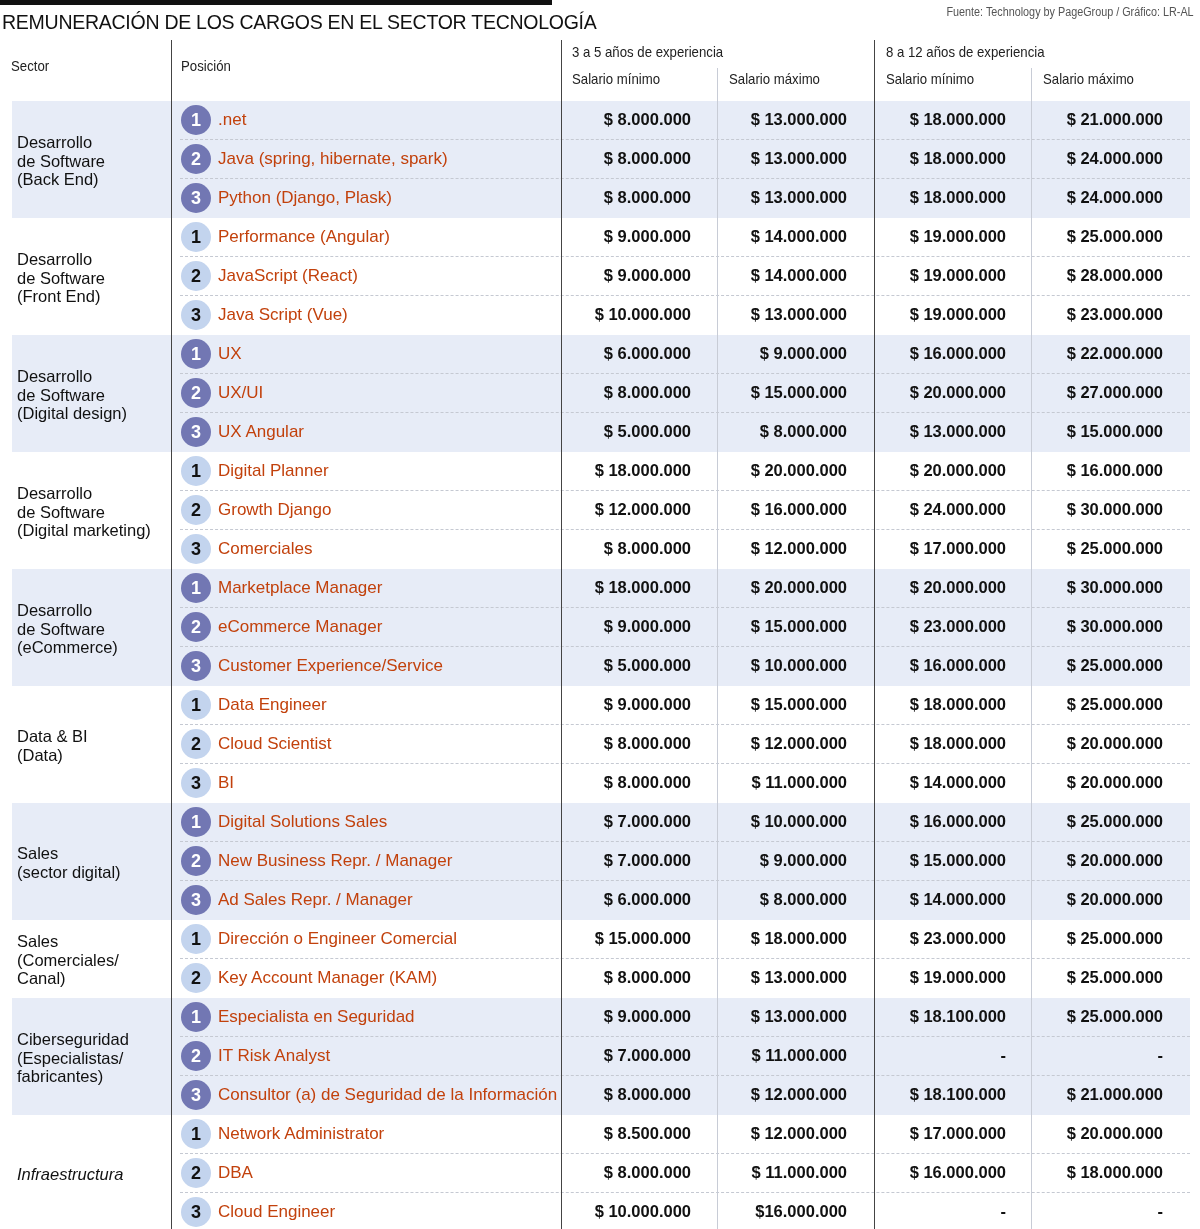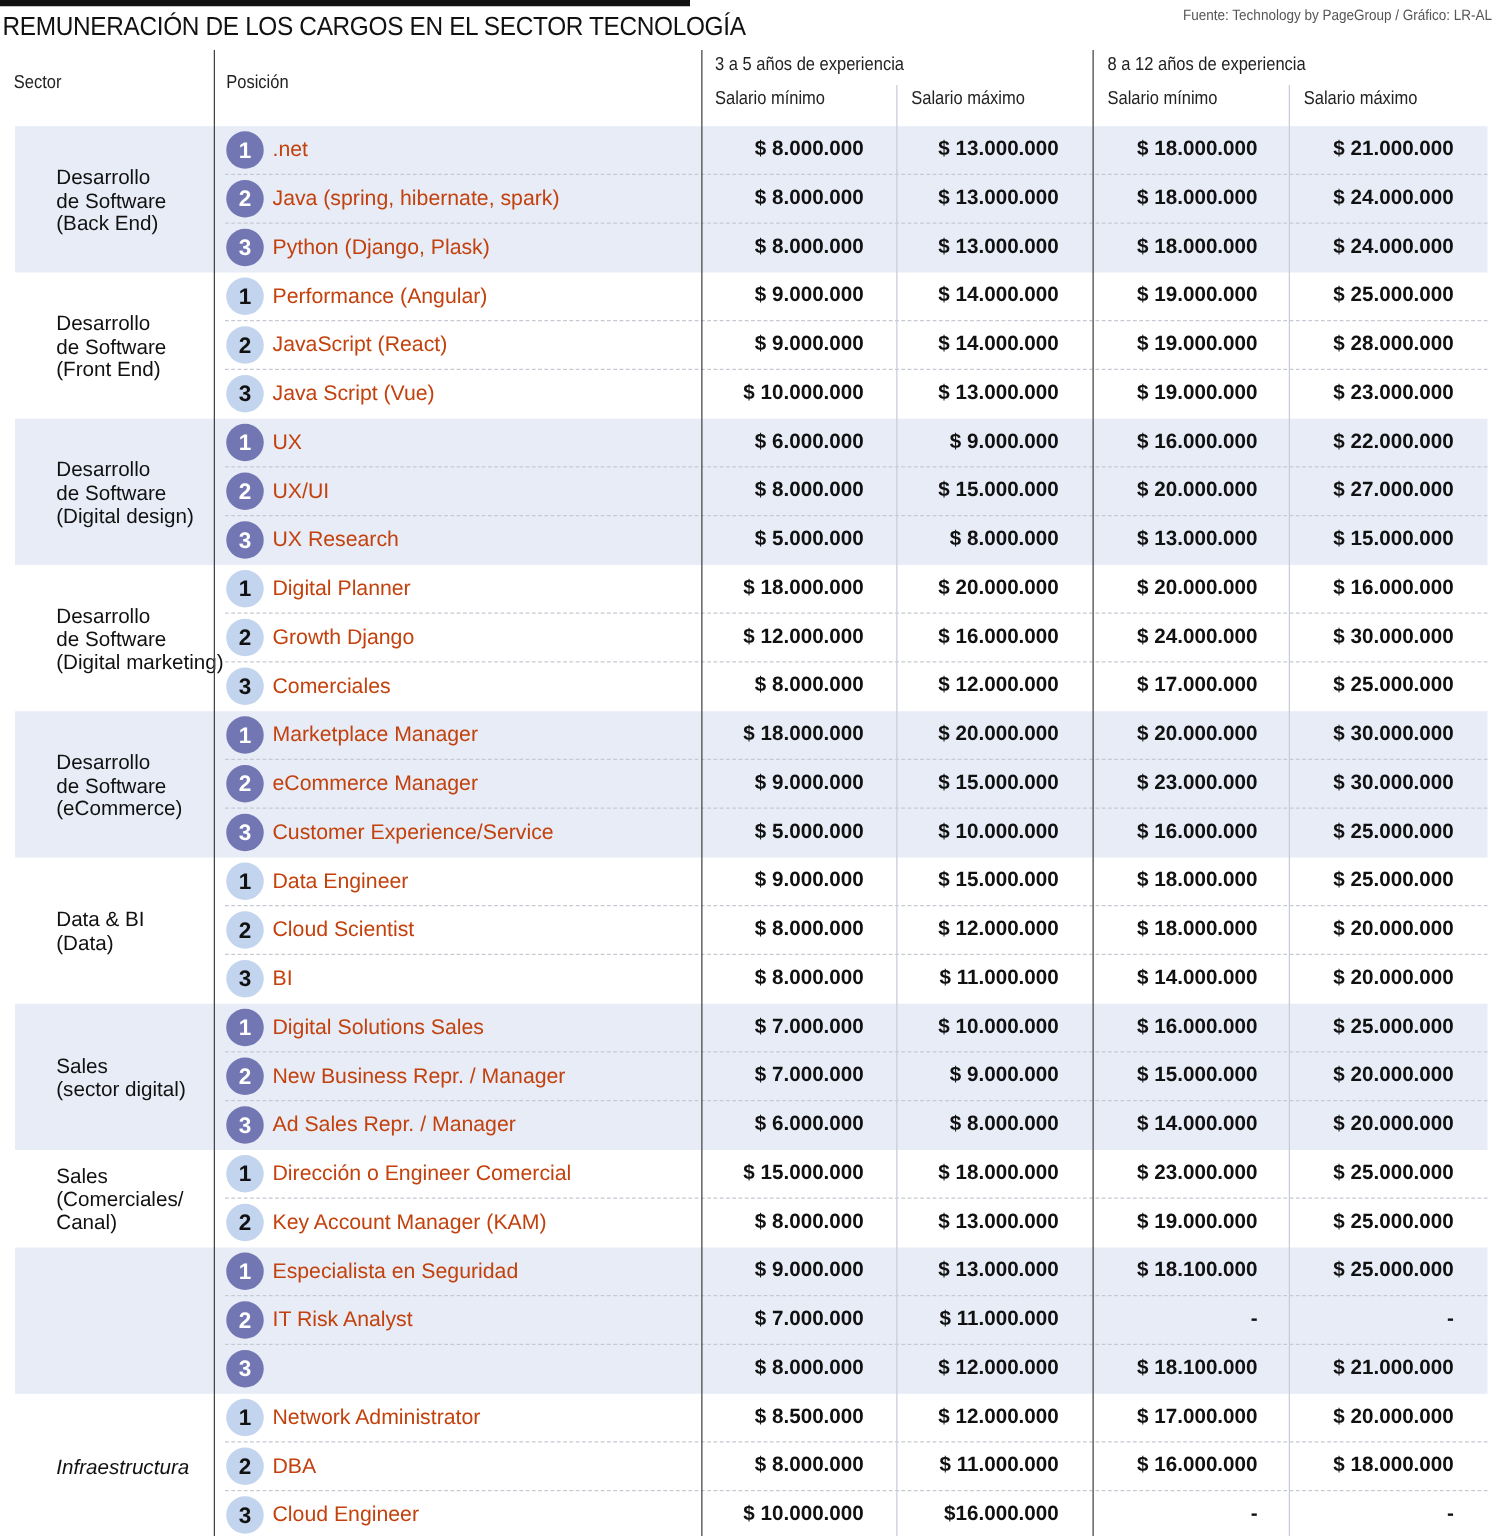--- a/index.html
+++ b/index.html
@@ -10,21 +10,21 @@
   .title { position: absolute; left: 2px; top: 10px; font-size: 21px; font-weight: 400; letter-spacing: -0.3px; color: #111;
     font-family: "Liberation Sans Narrow", "Liberation Sans", sans-serif; transform: scaleX(0.93); transform-origin: left; white-space: nowrap; }
   .source { position: absolute; right: 6px; top: 5px; font-size: 12px; color: #555; transform: scaleX(0.9); transform-origin: right; white-space: nowrap; }
 
   .hdr { position: absolute; font-size: 15px; color: #222; white-space: nowrap; transform: scaleX(0.88); transform-origin: left; }
   .vline { position: absolute; width: 1px; background: #444; }
   .vline.light { background: #c8ccd6; }
 
   .group { position: absolute; left: 12px; width: 1178px; }
   .group.shaded { background: #e7ecf7; }
-  .sector-label { position: absolute; left: 5px; font-size: 16.5px; line-height: 18.5px; color: #111; white-space: pre-line; margin-left: 28px; }
+  .sector-label { position: absolute; left: 5px; font-size: 16.5px; line-height: 18.5px; color: #111; white-space: pre-line; }
 
   .row { position: absolute; left: 160px; right: 0; height: 39px; }
   .row .dash { position: absolute; left: 8px; right: 0; bottom: 0; border-bottom: 1px dashed #c5c9d2; }
   .badge { position: absolute; left: 9px; top: 4px; width: 30px; height: 30px; border-radius: 50%;
     font-weight: 700; font-size: 18px; line-height: 30px; text-align: center; }
   .shaded .badge { background: #7277b3; color: #ffffff; }
   .plain .badge { background: #c3d4ee; color: #111; }
   .pos { position: absolute; left: 46px; top: 9px; font-size: 17px; color: #c2410c; white-space: nowrap; }
   .val { position: absolute; top: 9px; font-size: 16.5px; font-weight: 700; color: #111; text-align: right; white-space: nowrap; }
   .v0 { left: 390px; width: 129px; }
@@ -128,21 +128,21 @@
         <div class="badge">2</div>
         <div class="pos">UX/UI</div>
         <div class="val v0">$ 8.000.000</div>
         <div class="val v1">$ 15.000.000</div>
         <div class="val v2">$ 20.000.000</div>
         <div class="val v3">$ 27.000.000</div>
         <div class="dash"></div>
       </div>
       <div class="row" style="top: 78px;">
         <div class="badge">3</div>
-        <div class="pos">UX Research</div>
+        <div class="pos">UX Angular</div>
         <div class="val v0">$ 5.000.000</div>
         <div class="val v1">$ 8.000.000</div>
         <div class="val v2">$ 13.000.000</div>
         <div class="val v3">$ 15.000.000</div>
       </div>
     </div>
     <div class="group plain" style="top: 452px; height: 117px;">
       <div class="sector-label" style="top: 32px;">Desarrollo
 de Software
 (Digital marketing)</div>
@@ -280,40 +280,44 @@
       <div class="row" style="top: 39px;">
         <div class="badge">2</div>
         <div class="pos">Key Account Manager (KAM)</div>
         <div class="val v0">$ 8.000.000</div>
         <div class="val v1">$ 13.000.000</div>
         <div class="val v2">$ 19.000.000</div>
         <div class="val v3">$ 25.000.000</div>
       </div>
     </div>
     <div class="group shaded" style="top: 998px; height: 117px;">
+      <div class="sector-label" style="top: 32px;">Ciberseguridad
+(Especialistas/
+fabricantes)</div>
       <div class="row" style="top: 0px;">
         <div class="badge">1</div>
         <div class="pos">Especialista en Seguridad</div>
         <div class="val v0">$ 9.000.000</div>
         <div class="val v1">$ 13.000.000</div>
         <div class="val v2">$ 18.100.000</div>
         <div class="val v3">$ 25.000.000</div>
         <div class="dash"></div>
       </div>
       <div class="row" style="top: 39px;">
         <div class="badge">2</div>
         <div class="pos">IT Risk Analyst</div>
         <div class="val v0">$ 7.000.000</div>
         <div class="val v1">$ 11.000.000</div>
         <div class="val v2">-</div>
         <div class="val v3">-</div>
         <div class="dash"></div>
       </div>
       <div class="row" style="top: 78px;">
         <div class="badge">3</div>
+        <div class="pos">Consultor (a) de Seguridad de la Información</div>
         <div class="val v0">$ 8.000.000</div>
         <div class="val v1">$ 12.000.000</div>
         <div class="val v2">$ 18.100.000</div>
         <div class="val v3">$ 21.000.000</div>
       </div>
     </div>
     <div class="group plain" style="top: 1115px; height: 117px;">
       <div class="sector-label" style="top: 50px; font-style: italic;">Infraestructura</div>
       <div class="row" style="top: 0px;">
         <div class="badge">1</div>

